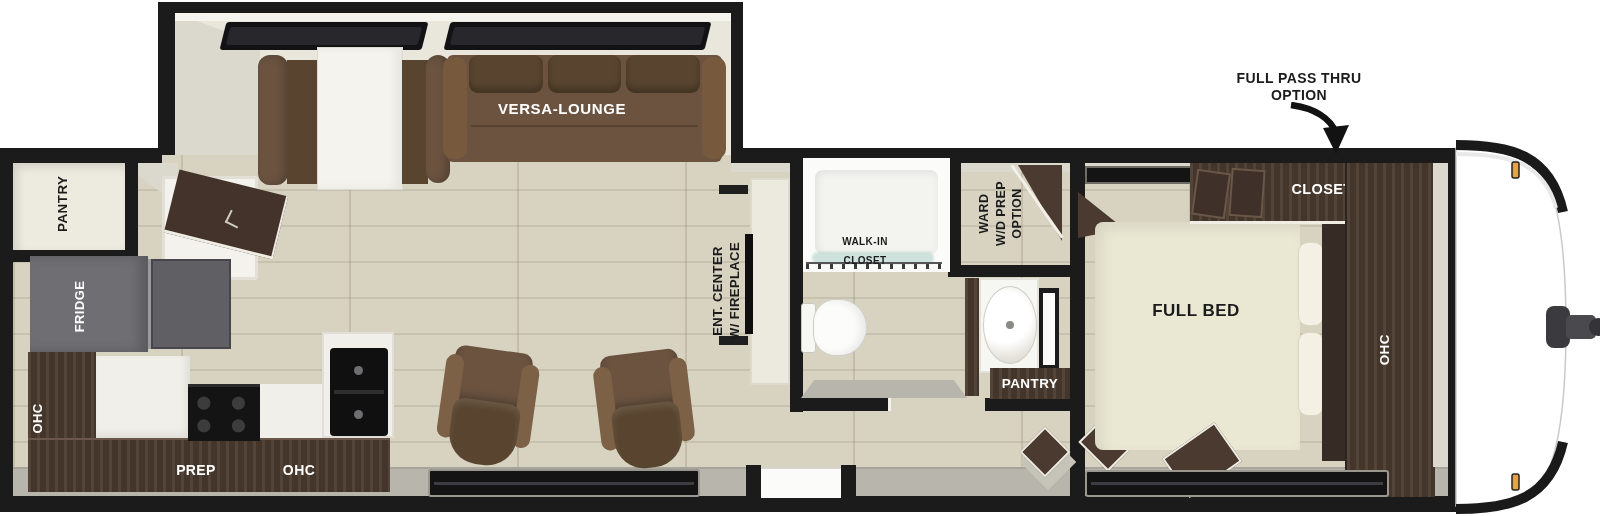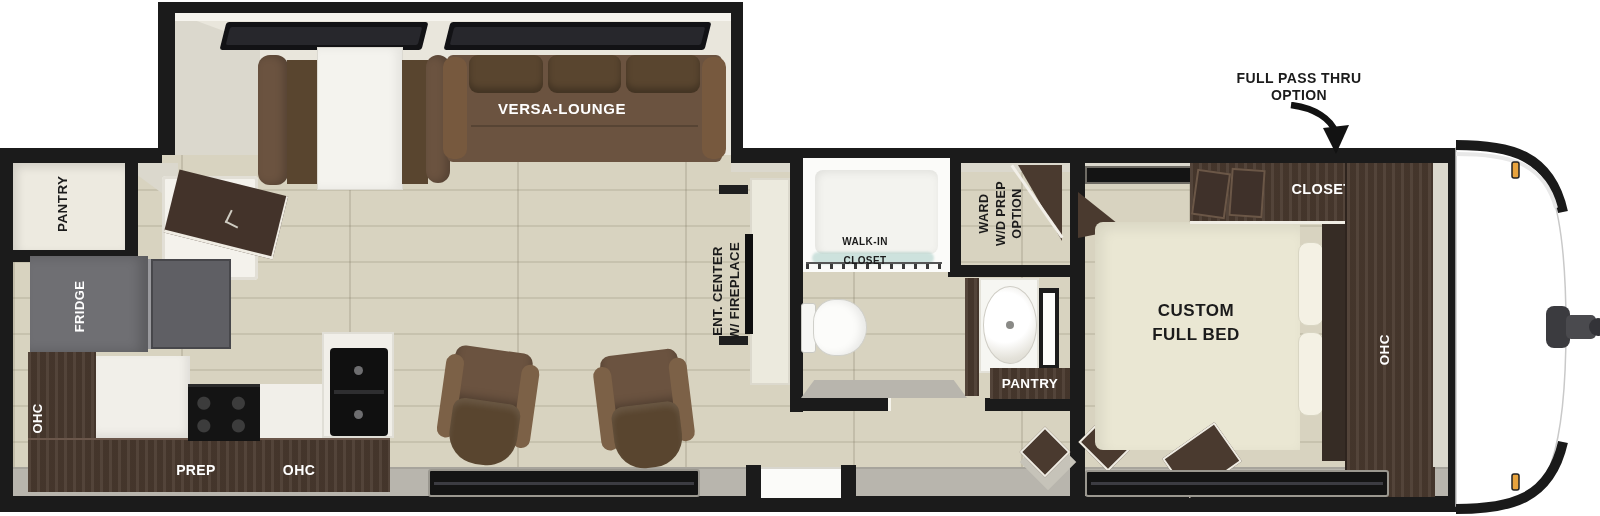--- a/index.html
+++ b/index.html
@@ -195,21 +195,20 @@
 
   <div class="abs" style="left:1085px;top:166px;width:105px;height:14px;background:#141414;border:2px solid #6e6b64;"></div>
   <div class="diamond" style="left:1087px;top:421px;width:38px;height:38px;transform:rotate(45deg);border:2px solid #efece3;"></div>
   <div class="abs" style="left:1078px;top:192px;width:46px;height:46px;background:var(--wood);clip-path:polygon(0 0,100% 80%,0 100%);"></div>
 
   <div class="abs" style="left:1095px;top:222px;width:205px;height:228px;background:var(--bed);border-radius:8px 0 0 8px;box-shadow:inset 6px 6px 14px rgba(0,0,0,.08);"></div>
   <div class="abs" style="left:1298px;top:242px;width:24px;height:82px;background:var(--pillow);border:1px solid #d9d6c3;border-radius:10px;"></div>
   <div class="abs" style="left:1298px;top:332px;width:24px;height:82px;background:var(--pillow);border:1px solid #d9d6c3;border-radius:10px;"></div>
   <div class="abs" style="left:1322px;top:221px;width:24px;height:240px;background:var(--woodDark);"></div>
   <div class="lbl lbl-dark" style="left:1106px;top:299px;width:180px;font-size:17px;line-height:24px;letter-spacing:.5px;">
-    <div>CUSTOM</div>
     <div>FULL BED</div>
   </div>
 
   <div class="wood" style="left:1190px;top:163px;width:243px;height:58px;border-bottom:3px solid #f0ede4;">
     <div class="abs" style="left:4px;top:8px;width:30px;height:42px;background:#3f312a;border:2px solid #6b5747;transform:rotate(8deg);"></div>
     <div class="abs" style="left:40px;top:6px;width:30px;height:44px;background:#3f312a;border:2px solid #6b5747;transform:rotate(4deg);"></div>
   </div>
   <div class="lbl lbl-light" style="left:1272px;top:182px;width:100px;font-size:14.5px;">CLOSET</div>
 
   <div class="wood" style="left:1345px;top:163px;width:88px;height:334px;border-left:2px solid #2e241e;"></div>

